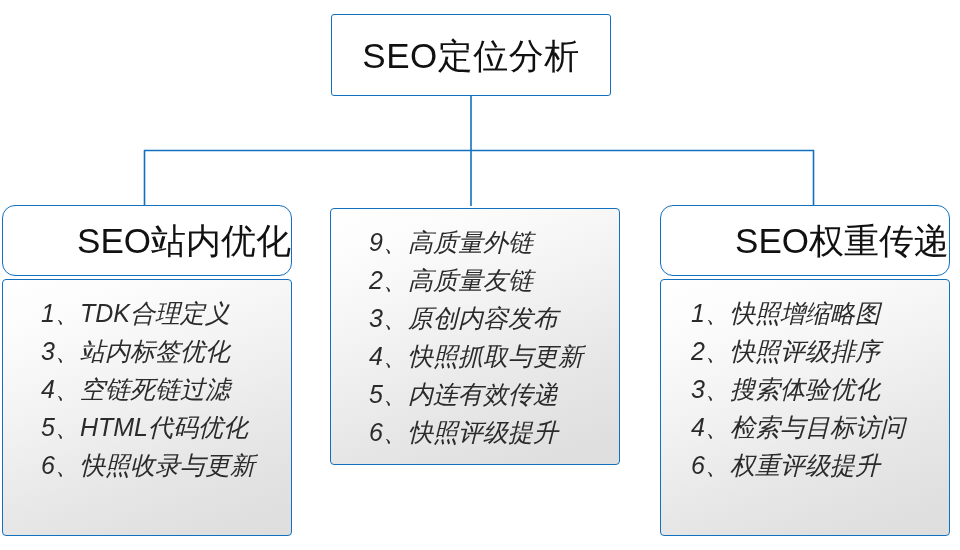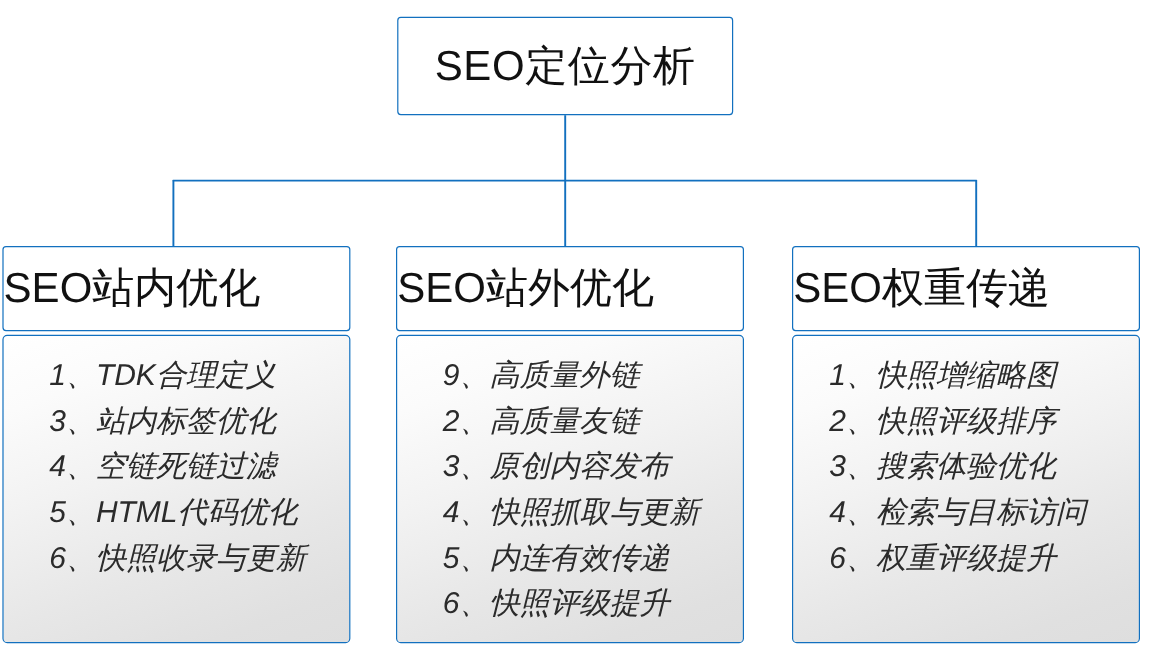--- a/index.html
+++ b/index.html
@@ -58,25 +58,25 @@
   }
   .branch-1 { left: 2px; }
   .branch-2 { left: 330px; }
   .branch-3 { left: 660px; }
 
   .branch-header {
     box-sizing: border-box;
     width: 100%;
     height: 71px;
     border: 1.6px solid #1270bf;
-    border-radius: 3px;
+    border-radius: 13px;
     background: #ffffff;
     display: flex;
     align-items: center;
-    justify-content: flex-start;
+    justify-content: flex-end;
   }
   .branch-header-label {
     font-size: 35px;
     color: #111111;
     line-height: 1;
     white-space: nowrap;
   }
 
   .branch-body {
     box-sizing: border-box;
@@ -142,23 +142,20 @@
         <li>1、TDK合理定义</li>
         <li>3、站内标签优化</li>
         <li>4、空链死链过滤</li>
         <li>5、HTML代码优化</li>
         <li>6、快照收录与更新</li>
       </ul>
     </div>
   </div>
 
   <div class="branch branch-2">
-    <div class="branch-header">
-      <span class="branch-header-label">SEO站外优化</span>
-    </div>
     <div class="branch-body">
       <ul class="branch-list">
         <li>9、高质量外链</li>
         <li>2、高质量友链</li>
         <li>3、原创内容发布</li>
         <li>4、快照抓取与更新</li>
         <li>5、内连有效传递</li>
         <li>6、快照评级提升</li>
       </ul>
     </div>

